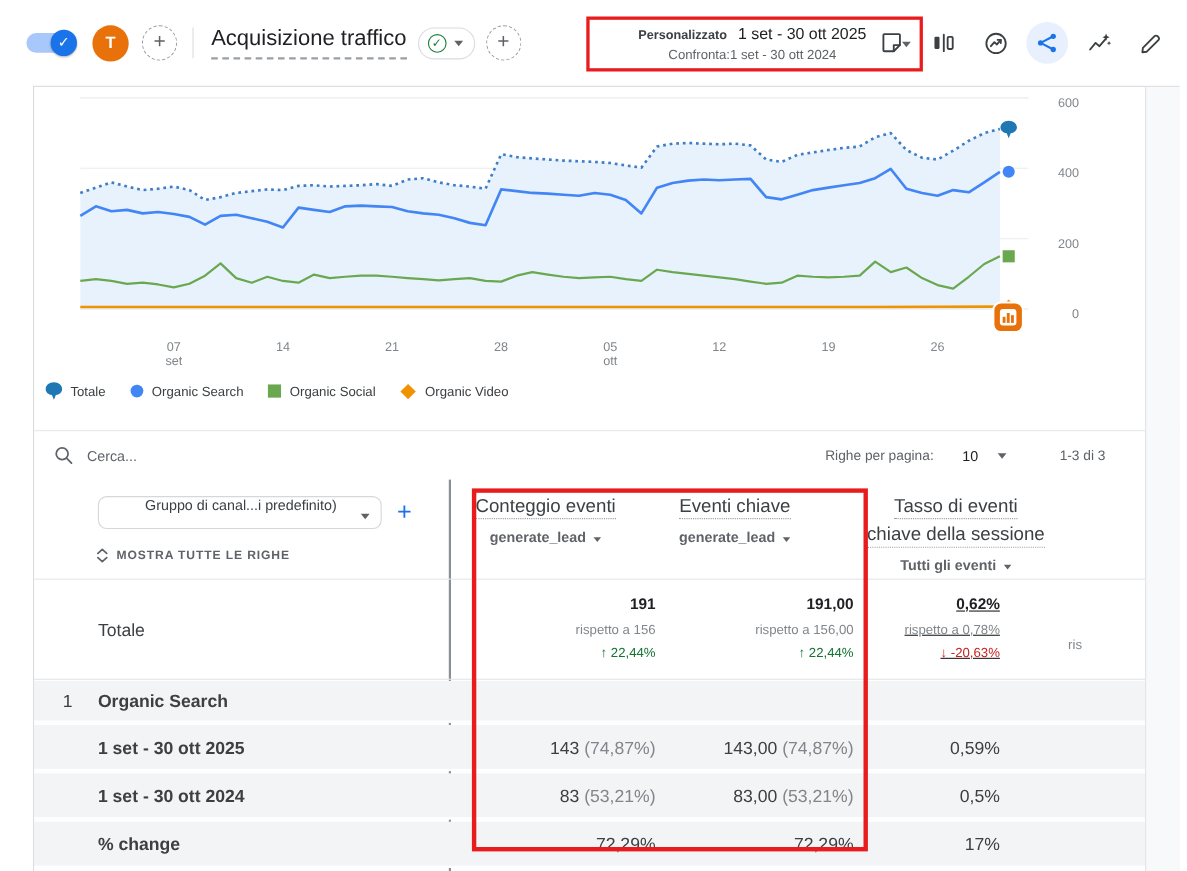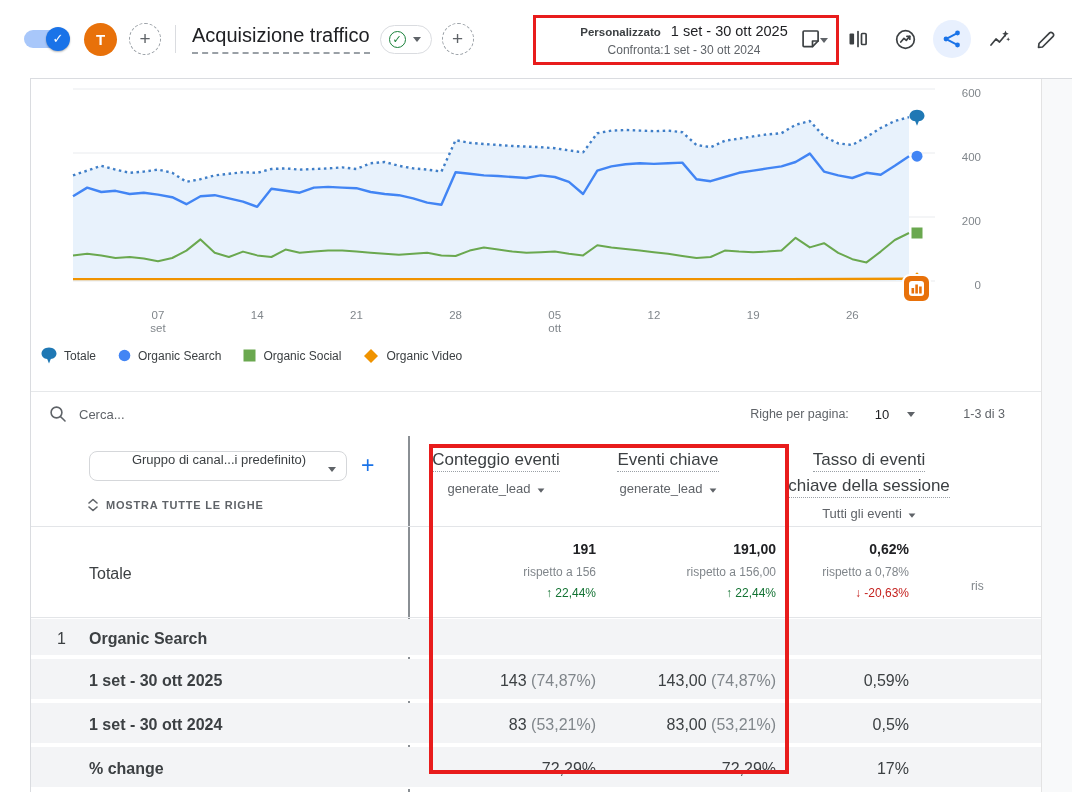--- a/index.html
+++ b/index.html
@@ -59,21 +59,21 @@
   .rpp .caret{margin-left:10px;margin-right:26px;}
   .rpp .range{color:var(--txt3);margin-left:14px;}
   .vdiv{position:absolute;left:377px;top:357px;width:2px;height:357px;background:#8a8f94;}
   .dim-select{position:absolute;left:58px;top:372px;width:258px;height:30px;border:1px solid #d5d7da;border-radius:8px;display:flex;align-items:center;padding:0 10px 0 12px;color:var(--txt2);font-size:13px;flex-direction:column;}
   .dim-select .caret{margin-left:auto;}
   .plus-btn{position:absolute;left:330px;top:373px;color:var(--accent-blue);font-size:23px;font-weight:400;cursor:pointer;}
   .show-all{position:absolute;left:56px;top:419px;display:flex;align-items:center;gap:7px;color:var(--txt3);font-size:11px;letter-spacing:.8px;font-weight:bold;cursor:pointer;}
   .col-head{position:absolute;top:368px;text-align:center;color:var(--txt2);}
   .col-head .t{font-size:17px;font-weight:500;line-height:1.5;}
   .col-head .t span{border-bottom:1.5px dotted #9aa0a6;padding-bottom:2px;}
-  .col-head .s{margin-top:8px;font-size:13px;color:var(--txt3);font-weight:400;}
+  .col-head .s{margin-top:8px;font-size:13px;color:var(--txt3);font-weight:700;}
   .col-head .s .caret{margin-left:6px;transform:scale(.85);}
   .hrow-border{position:absolute;left:0;top:447px;width:1010px;border-top:1px solid #e3e5e8;}
   
   .totale-row{position:absolute;left:0;top:448px;width:1010px;height:91px;border-bottom:1px solid #e3e5e8;}
   .totale-label{position:absolute;left:58px;top:38px;color:var(--txt2);}
   .tot-cell{position:absolute;top:10px;text-align:right;line-height:1.75;}
   .tot-cell .m{font-size:14px;font-weight:bold;color:var(--txt);}
   .tot-cell .vs{font-size:12px;color:var(--txt4);}
   .tot-cell .chg{font-size:12px;}
   .chg.up{color:var(--pos-green);}
@@ -290,21 +290,21 @@
       <div class="tot-cell" style="width:190px;right:calc(100% - 565px);">
         <div class="m">191</div>
         <div class="vs">rispetto a 156</div>
         <div class="chg up">↑ 22,44%</div>
       </div>
       <div class="tot-cell" style="width:190px;right:calc(100% - 745px);">
         <div class="m">191,00</div>
         <div class="vs">rispetto a 156,00</div>
         <div class="chg up">↑ 22,44%</div>
       </div>
-      <div class="tot-cell" style="width:190px;right:calc(100% - 878px);">
+      <div class="tot-cell" style="width:190px;right:calc(100% - 878px);text-decoration:underline;">
         <div class="m">0,62%</div>
         <div class="vs">rispetto a 0,78%</div>
         <div class="chg down">↓ -20,63%</div>
       </div>
     </div>
     <div class="clipped">ris</div>
 
     <div class="drow" style="top:540px;height:38px;">
       <div class="num" style="top:11px;">1</div>
       <div class="dim" style="top:11px;">Organic Search</div>

